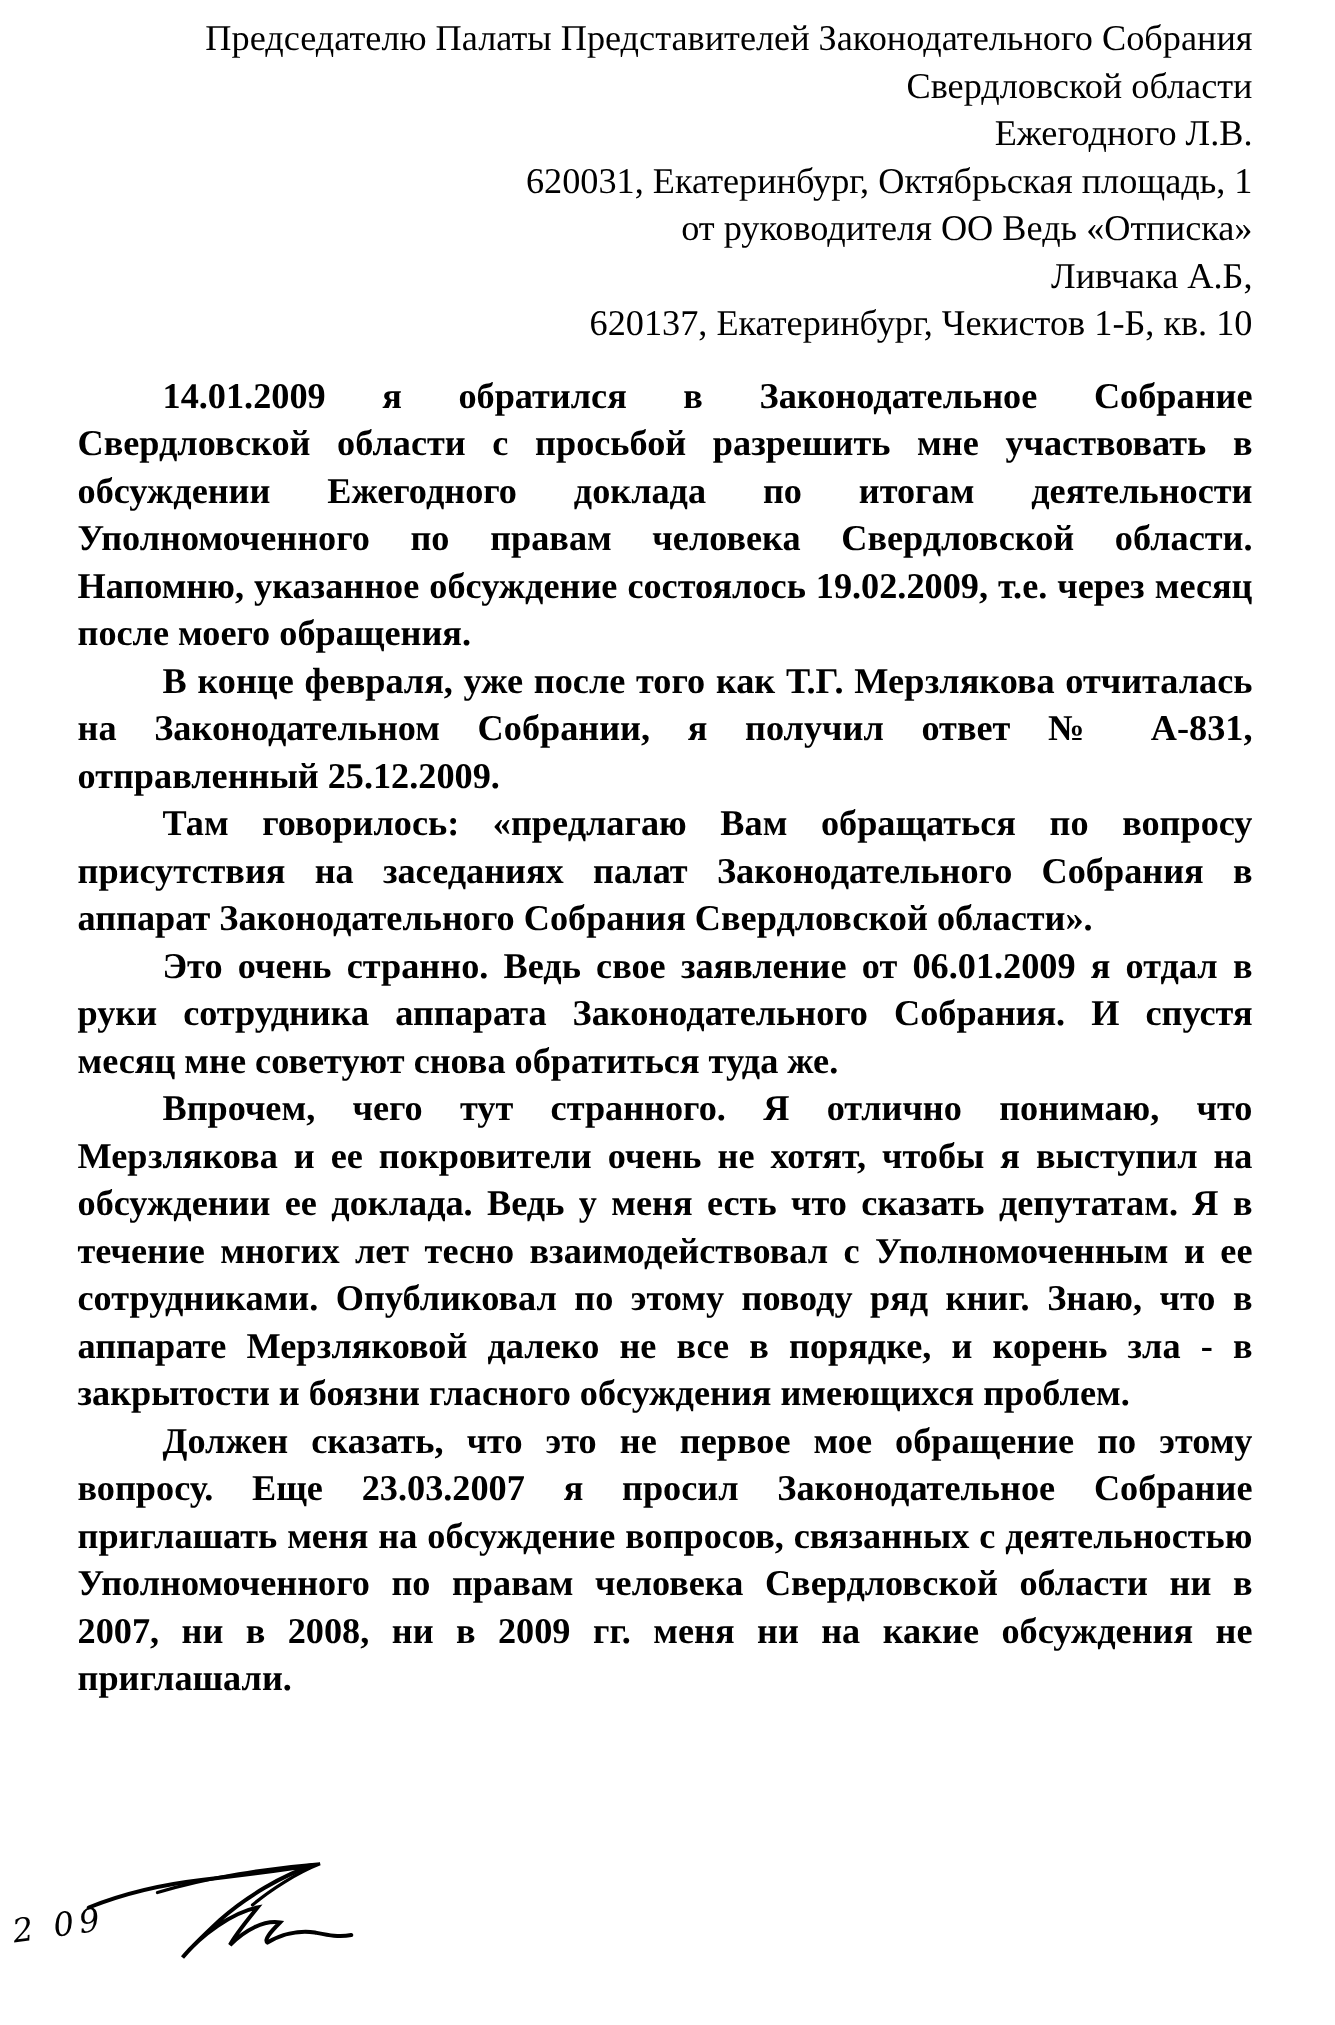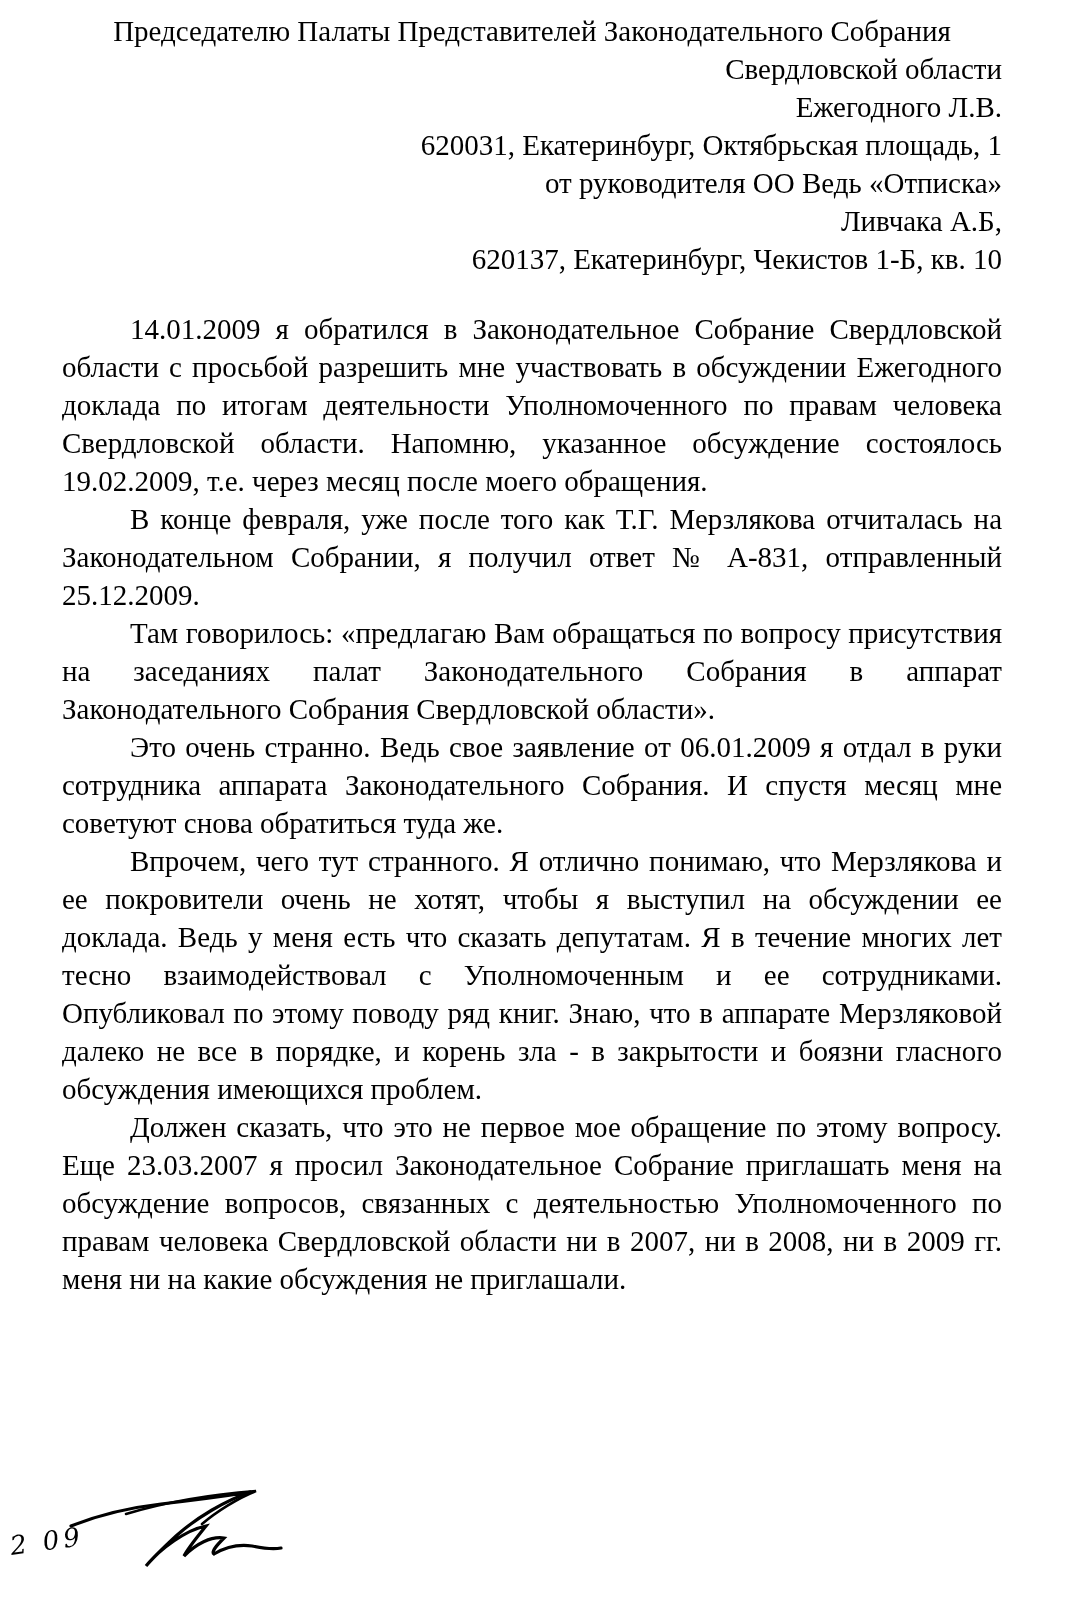--- a/index.html
+++ b/index.html
@@ -21,31 +21,32 @@
     box-sizing: border-box;
     padding: 12px 66px 0 62px;
   }
   .addressee-block {
     text-align: right;
   }
   .addressee-line {
     white-space: nowrap;
   }
   .addressee-line.first {
-    text-align: center;
+    text-align: right;
     white-space: normal;
   }
   .salutation {
     text-align: center;
     margin-top: 38px;
     margin-left: 40px;
   }
   .body-block {
-    margin-top: 32px;
+    margin-top: 20px;
     text-align: justify;
+    font-weight: bold;
   }
   .body-block p {
     margin: 0;
     padding: 0;
     text-indent: 68px;
     text-align: justify;
     text-justify: inter-word;
   }
   .signature-area {
     position: absolute;

